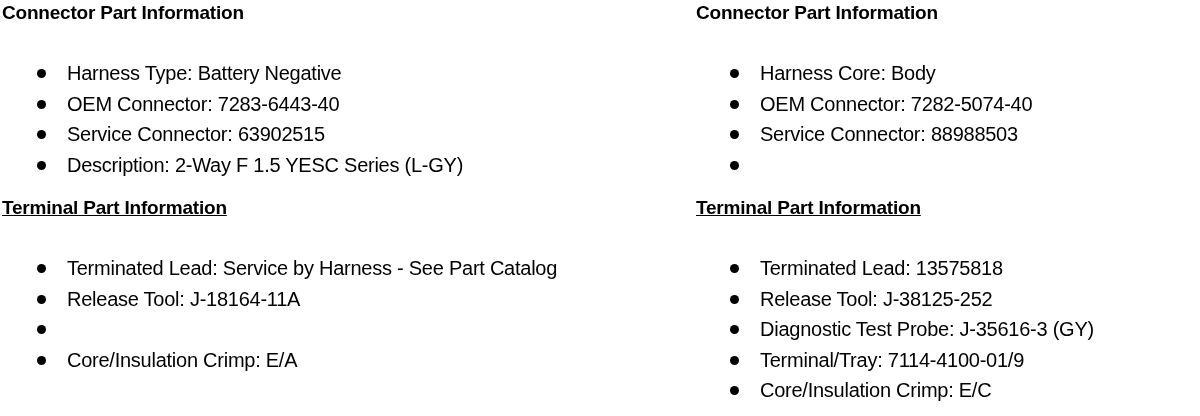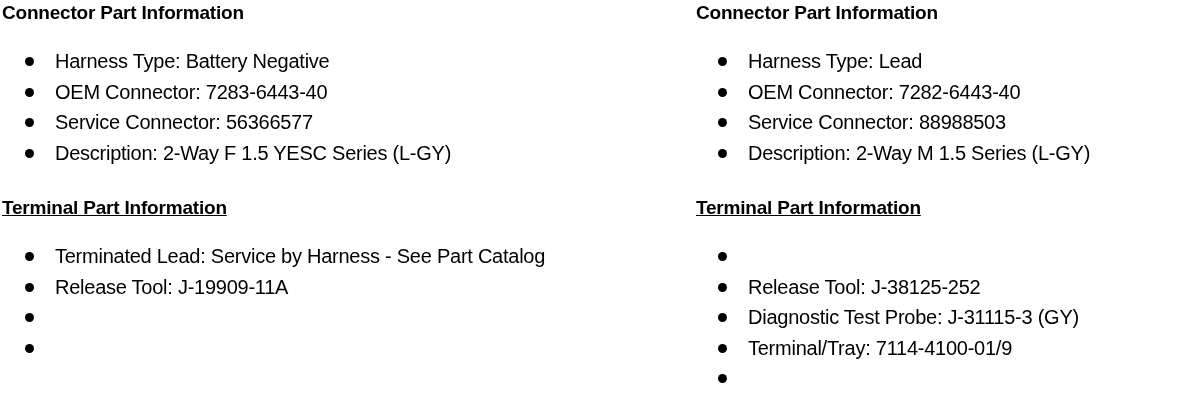--- a/index.html
+++ b/index.html
@@ -37,21 +37,21 @@
     font-weight: bold;
     line-height: 22px;
     letter-spacing: -0.2px;
     white-space: nowrap;
     margin: 0;
     padding: 2px 0 0 0;
   }
 
   ul.bullet-list {
     list-style: none;
-    margin: 0;
+    margin: 12px;
     padding: 0;
     position: absolute;
     left: 0;
     top: 46px;
     width: 100%;
   }
   .column.left  ul.bullet-list { padding-left: 23px; }
   .column.right ul.bullet-list { padding-left: 22px; }
 
   ul.bullet-list li {
@@ -92,94 +92,96 @@
         <li>
           <span class="bullet-marker"></span>
           <span class="item-text">Harness Type: Battery Negative</span>
         </li>
         <li>
           <span class="bullet-marker"></span>
           <span class="item-text">OEM Connector: 7283-6443-40</span>
         </li>
         <li>
           <span class="bullet-marker"></span>
-          <span class="item-text">Service Connector: 56366577</span>
+          <span class="item-text">Service Connector: 63902515</span>
         </li>
         <li>
           <span class="bullet-marker"></span>
           <span class="item-text">Description: 2-Way F 1.5 YESC Series (L-GY)</span>
         </li>
       </ul>
     </div>
 
     <div class="section sec-terminal">
       <h2 class="section-heading">Terminal Part Information</h2>
       <ul class="bullet-list">
         <li>
           <span class="bullet-marker"></span>
           <span class="item-text">Terminated Lead: Service by Harness - See Part Catalog</span>
         </li>
         <li>
           <span class="bullet-marker"></span>
-          <span class="item-text">Release Tool: J-19909-11A</span>
+          <span class="item-text">Release Tool: J-18164-11A</span>
         </li>
         <li>
           <span class="bullet-marker"></span>
         </li>
         <li>
           <span class="bullet-marker"></span>
+          <span class="item-text">Core/Insulation Crimp: E/A</span>
         </li>
       </ul>
     </div>
 
   </div>
 
   <div class="column right">
 
     <div class="section sec-connector">
       <h2 class="section-heading">Connector Part Information</h2>
       <ul class="bullet-list">
         <li>
           <span class="bullet-marker"></span>
-          <span class="item-text">Harness Type: Lead</span>
+          <span class="item-text">Harness Core: Body</span>
         </li>
         <li>
           <span class="bullet-marker"></span>
-          <span class="item-text">OEM Connector: 7282-6443-40</span>
+          <span class="item-text">OEM Connector: 7282-5074-40</span>
         </li>
         <li>
           <span class="bullet-marker"></span>
           <span class="item-text">Service Connector: 88988503</span>
         </li>
         <li>
           <span class="bullet-marker"></span>
-          <span class="item-text">Description: 2-Way M 1.5 Series (L-GY)</span>
         </li>
       </ul>
     </div>
 
     <div class="section sec-terminal">
       <h2 class="section-heading">Terminal Part Information</h2>
       <ul class="bullet-list">
         <li>
           <span class="bullet-marker"></span>
+          <span class="item-text">Terminated Lead: 13575818</span>
         </li>
         <li>
           <span class="bullet-marker"></span>
           <span class="item-text">Release Tool: J-38125-252</span>
         </li>
         <li>
           <span class="bullet-marker"></span>
-          <span class="item-text">Diagnostic Test Probe: J-31115-3 (GY)</span>
+          <span class="item-text">Diagnostic Test Probe: J-35616-3 (GY)</span>
         </li>
         <li>
           <span class="bullet-marker"></span>
           <span class="item-text">Terminal/Tray: 7114-4100-01/9</span>
         </li>
         <li>
           <span class="bullet-marker"></span>
+          <span class="item-text">Core/Insulation Crimp: E/C</span>
         </li>
       </ul>
     </div>
 
   </div>
 
 </div>
 
 </body></html>

